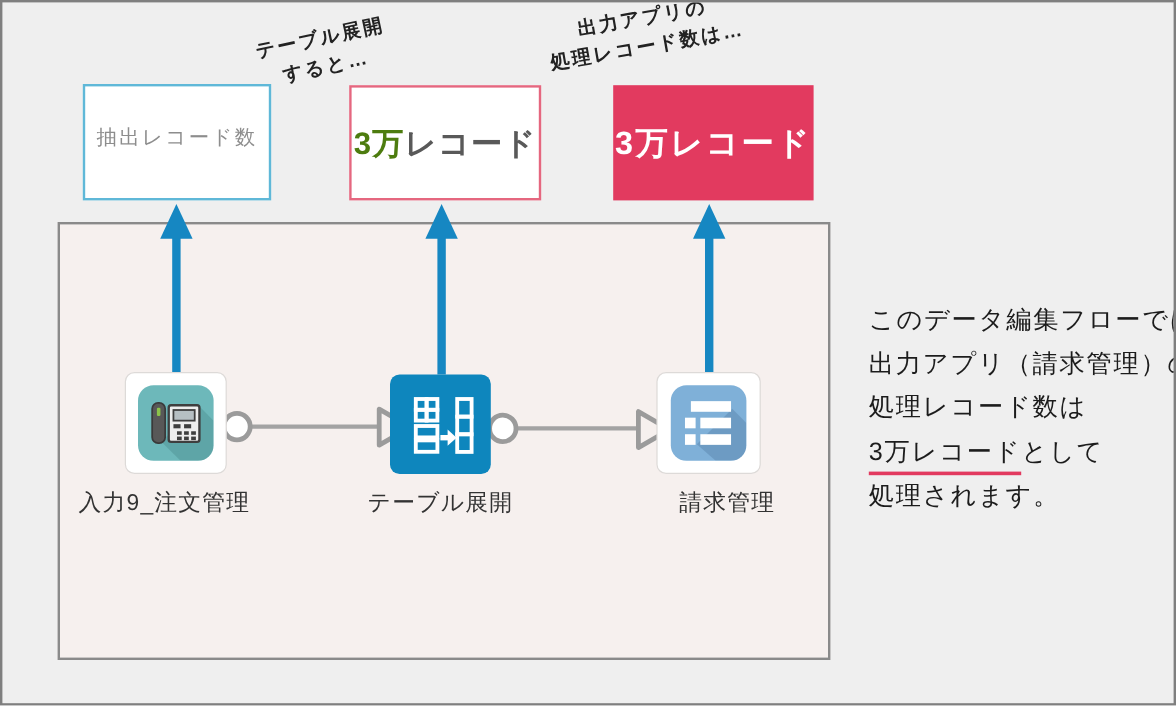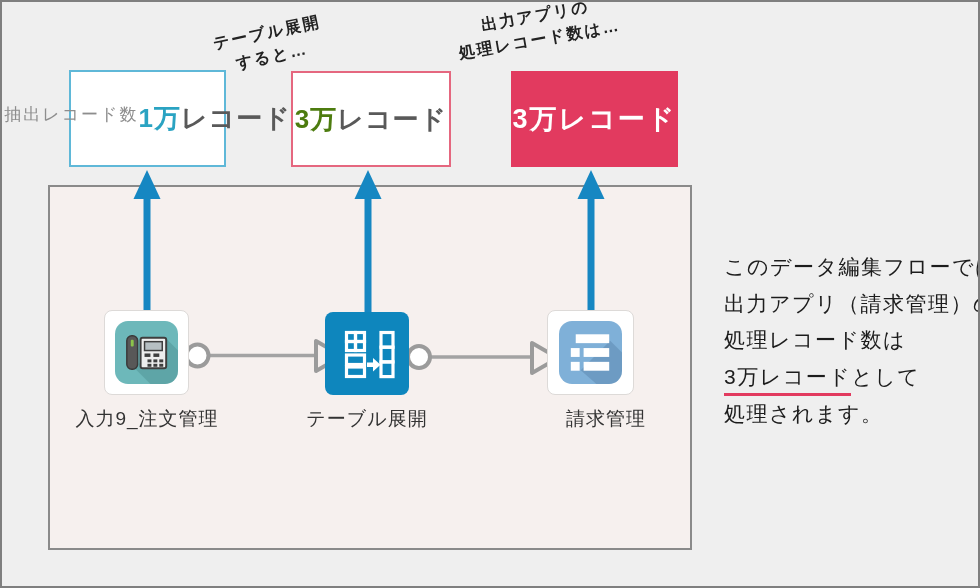--- a/index.html
+++ b/index.html
@@ -82,21 +82,21 @@
     overflow: hidden; position: relative;
   }
   #node-input .icon-chip  { background: #6db8ba; }
   #node-output .icon-chip { background: #7fb0d8; }
 
   .node-label {
     position: absolute; width: 180px; top: 404px;
     text-align: center; font-size: 19px; color: #333333;
     letter-spacing: 1px; white-space: nowrap;
   }
-  #label-input  { left: 55px; }
+  #label-input  { left: 45px; }
   #label-expand { left: 275px; }
   #label-output { left: 514px; }
 
   
   #note {
     position: absolute; left: 722px; top: 247px;
     font-size: 21px; color: #1c1c1c; line-height: 36.5px;
     letter-spacing: 1.5px; white-space: nowrap;
   }
   #note .underlined {
@@ -135,21 +135,20 @@
     </g>
     <g>
       <line x1="428" y1="355" x2="529" y2="355" stroke="#a3a3a3" stroke-width="3.5"></line>
       <circle cx="417" cy="355" r="11" fill="#ffffff" stroke="#9b9b9b" stroke-width="4"></circle>
       <polygon points="530,341 530,371 556,356" fill="#f6f0ee" stroke="#9b9b9b" stroke-width="4" stroke-linejoin="round"></polygon>
     </g>
   </svg>
 
   <div class="callout" id="callout-extracted">
     <div class="title">抽出レコード数</div>
-    <div class="value"><span class="num">1万</span><span>レコード</span></div>
   </div>
 
   <div class="callout" id="callout-expanded">
     <div class="value"><span class="num">3万</span><span>レコード</span></div>
   </div>
 
   <div class="callout" id="callout-output">
     <div class="value">3万レコード</div>
   </div>
 

